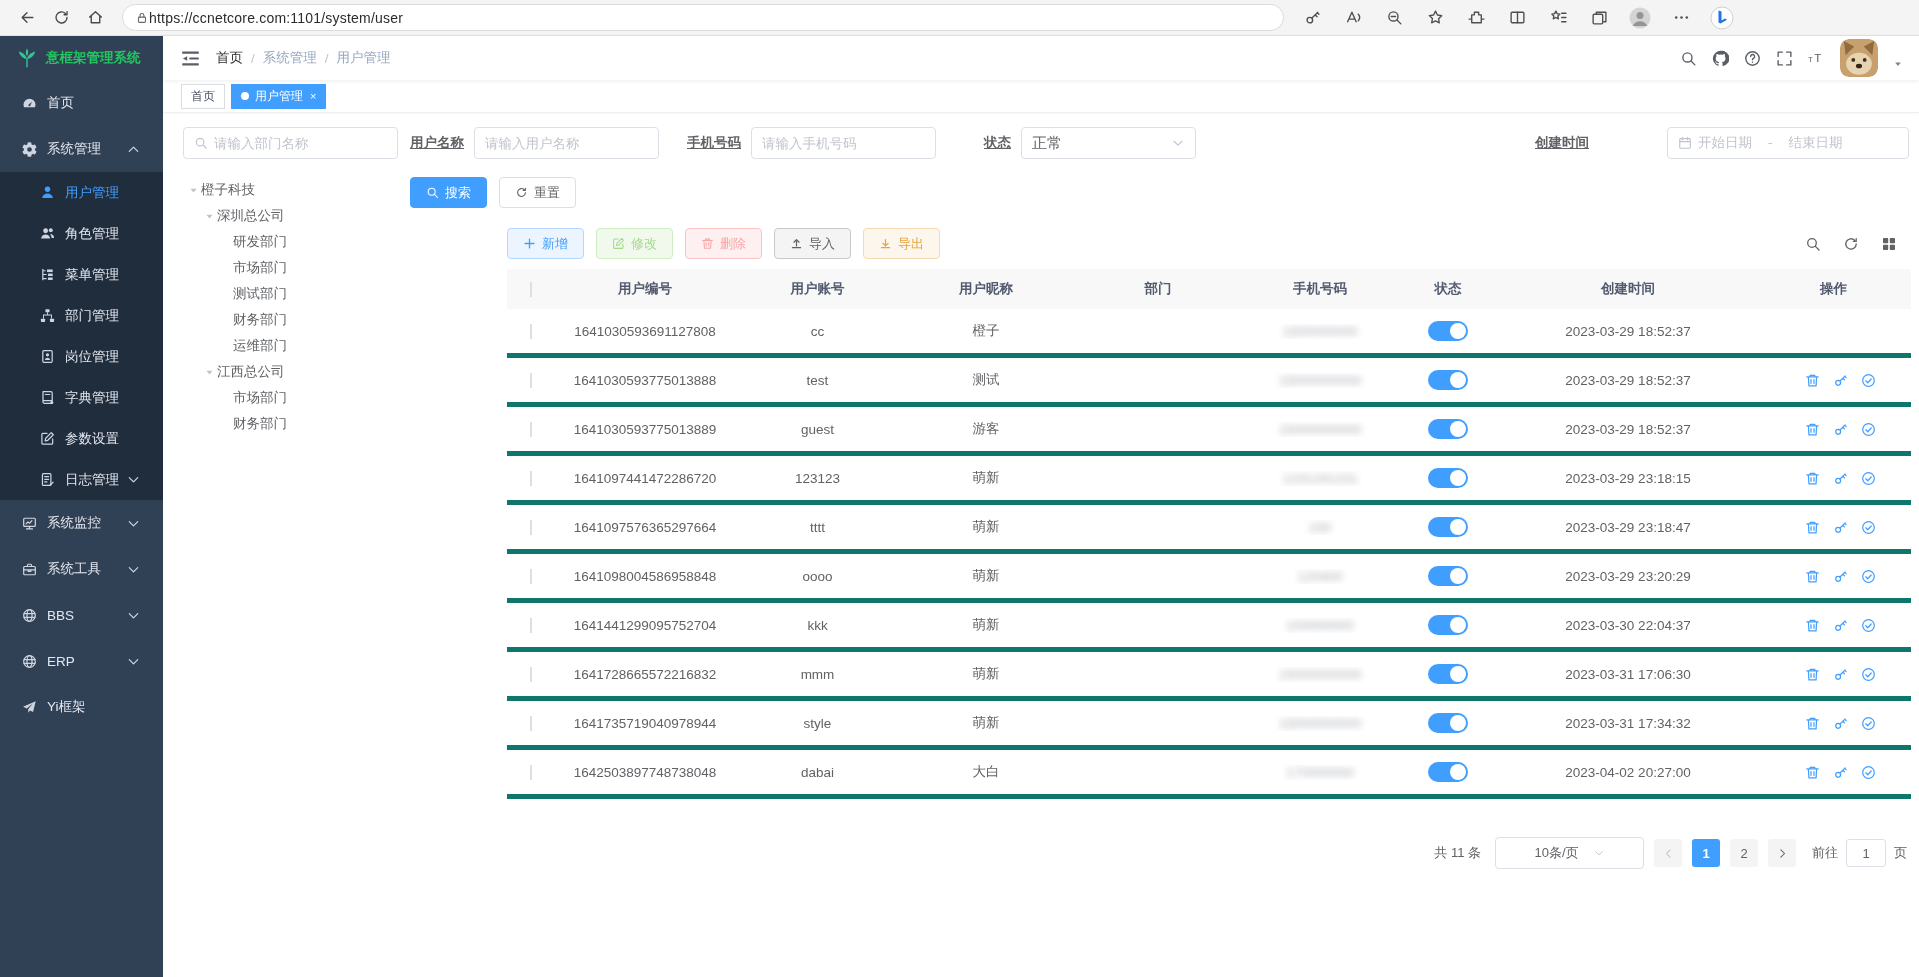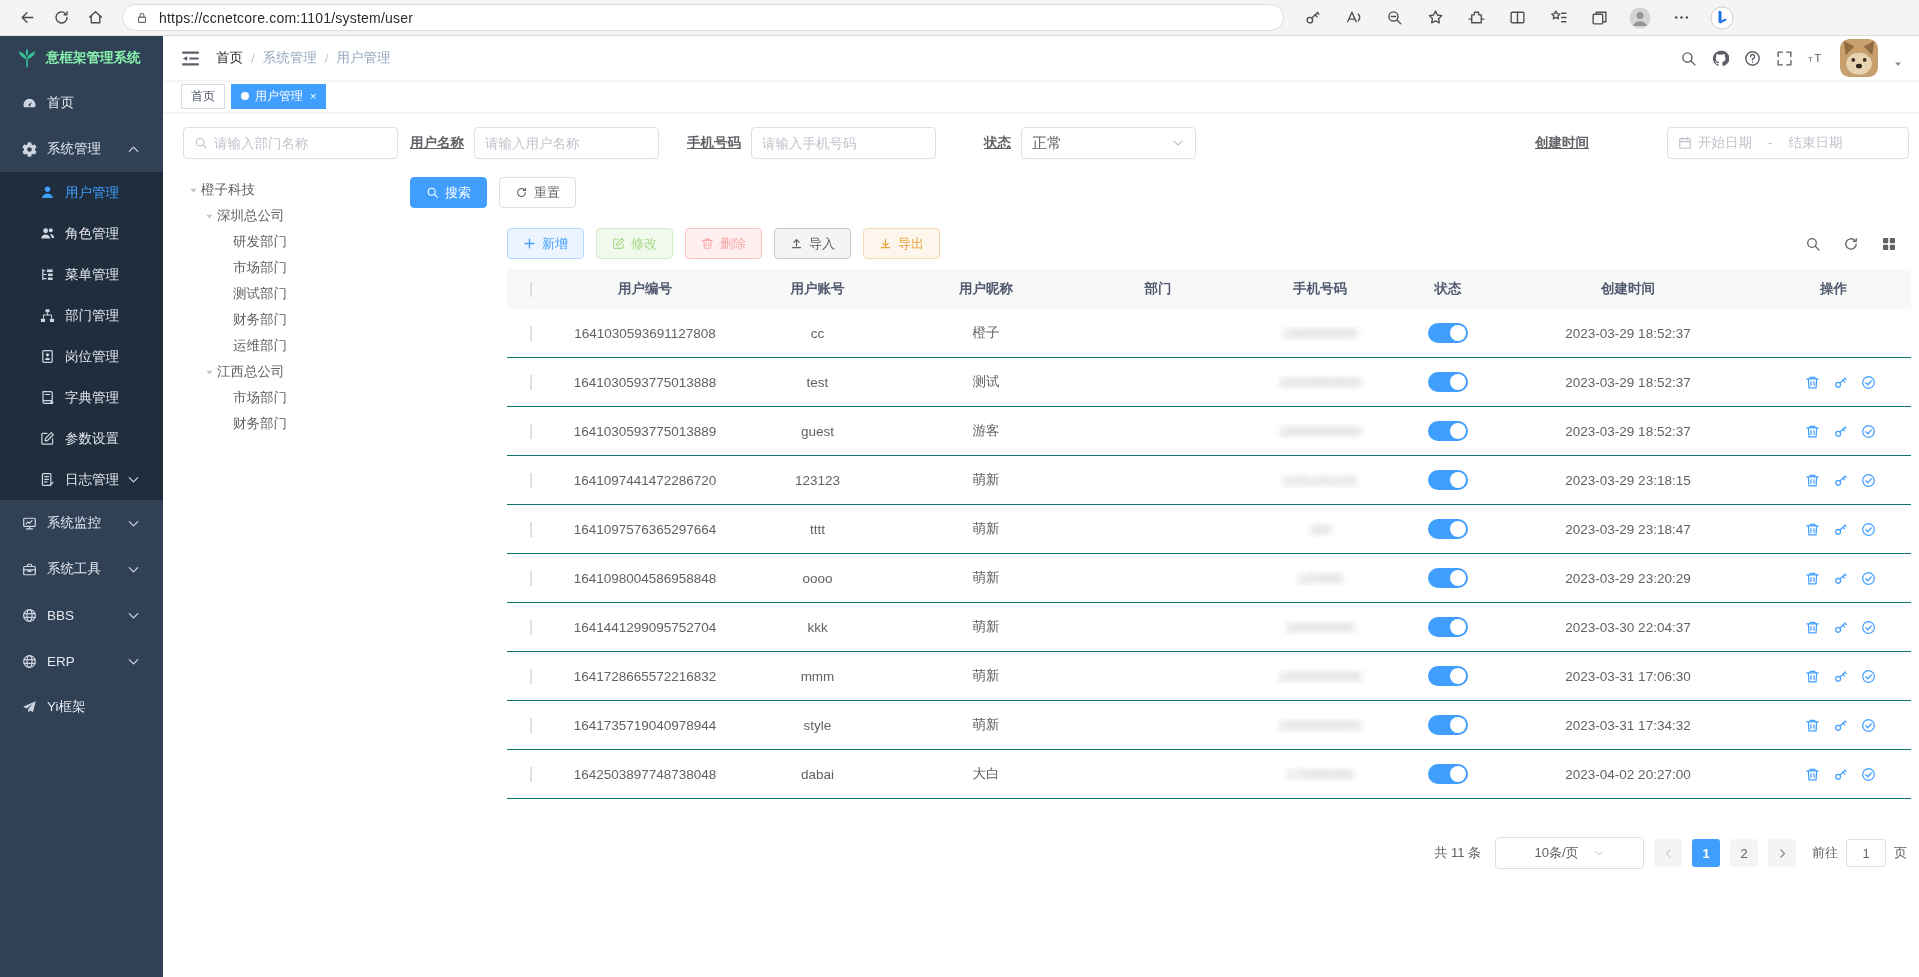--- a/index.html
+++ b/index.html
@@ -10,32 +10,32 @@
 
   
   .browser-bar { height:36px; background:#f4f4f4; border-bottom:1px solid #e2e2e2;
     display:flex; align-items:center; padding:0 10px; }
   .b-btn { width:34px; height:28px; border-radius:6px; display:flex; align-items:center;
     justify-content:center; color:#4a4a4a; font-size:17px; cursor:pointer; }
   .url-bar { margin-left:10px; width:1162px; height:27px; background:#fff;
     border:1px solid #dcdcdc; border-radius:14px; display:flex; align-items:center;
     padding:0 12px; color:#5f6368; }
   .url-bar .ic { font-size:14px; color:#6b6b6b; }
-  .url-text { margin-left:10px; font-size:14px; color:#2b2b2b; letter-spacing:.2px; }
+  .url-text { font-size:14px; color:#2b2b2b; letter-spacing:.2px; }
   .browser-right { display:flex; align-items:center; margin-left:12px; gap:9px; }
   .br-ic { width:32px; height:28px; display:flex; align-items:center; justify-content:center;
     color:#4f4f4f; font-size:17px; border-radius:6px; cursor:pointer; }
   .br-ic.round svg { width:24px; height:24px; }
 
   
   .app { display:flex; height:941px; }
   .sidebar { width:163px; background:#304156; flex-shrink:0; color:#e4e7ef; }
   .logo { height:44px; display:flex; align-items:center; padding-left:16px; gap:8px; }
   .logo .ic { font-size:22px; }
-  .logo-title { color:#86efac; font-size:13.5px; font-weight:bold; white-space:nowrap; }
+  .logo-title { color:#22c55e; font-size:13.5px; font-weight:bold; white-space:nowrap; }
   .menu-item { height:46px; display:flex; align-items:center; padding-left:22px;
     font-size:13.5px; color:#e4e7ef; cursor:pointer; position:relative; }
   .menu-item .ic { font-size:15px; color:#cfd5e0; margin-right:10px; }
   .submenu { background:#1f2d3d; }
   .submenu .menu-item { height:41px; padding-left:40px; }
   .menu-item.active, .menu-item.active .ic { color:#409eff; }
   .menu-arrow { position:absolute; right:12px; font-size:11px; color:#9aa6b5; }
 
   .main { flex:1; display:flex; flex-direction:column; background:#fff; min-width:0; }
 
@@ -103,21 +103,21 @@
   .btn.plain-warning { background:#fdf6ec; border-color:#f5dab1; color:#e6a23c; }
 
   .work-area { margin-left:97px; }
   .toolbar-row { margin-top:20px; display:flex; gap:12px; align-items:center; }
   .tool-icons { margin-left:auto; display:flex; gap:22px; margin-right:12px; }
   .tool-ic { font-size:16px; color:#606266; cursor:pointer; }
 
   
   .table { margin-top:10px; width:1404px; font-size:13.5px; color:#606266; }
   .t-row { display:grid; grid-template-columns:48px 180px 165px 172px 172px 152px 104px 256px 155px;
-    align-items:center; border-bottom:1px solid #0f766e; height:49px; }
+    align-items:center; border-bottom:5px solid #0f766e; height:49px; }
   .t-head { background:#f8f8f9; color:#515a6e; font-weight:bold; height:40px; border-bottom:none; }
   .t-cell { text-align:center; overflow:hidden; white-space:nowrap; }
   .checkbox { width:14px; height:14px; border:1px solid #dcdfe6; border-radius:2px;
     background:#fff; margin:0 auto; cursor:pointer; }
   .blurred { filter:blur(3px); opacity:.65; color:#7d828c; }
   .switch { width:40px; height:20px; border-radius:10px; background:#409eff; position:relative;
     display:inline-block; cursor:pointer; vertical-align:middle; }
   .switch::after { content:""; position:absolute; top:2px; right:2px; width:16px; height:16px;
     border-radius:50%; background:#fff; }
   .ops { display:flex; justify-content:center; gap:13px; }

